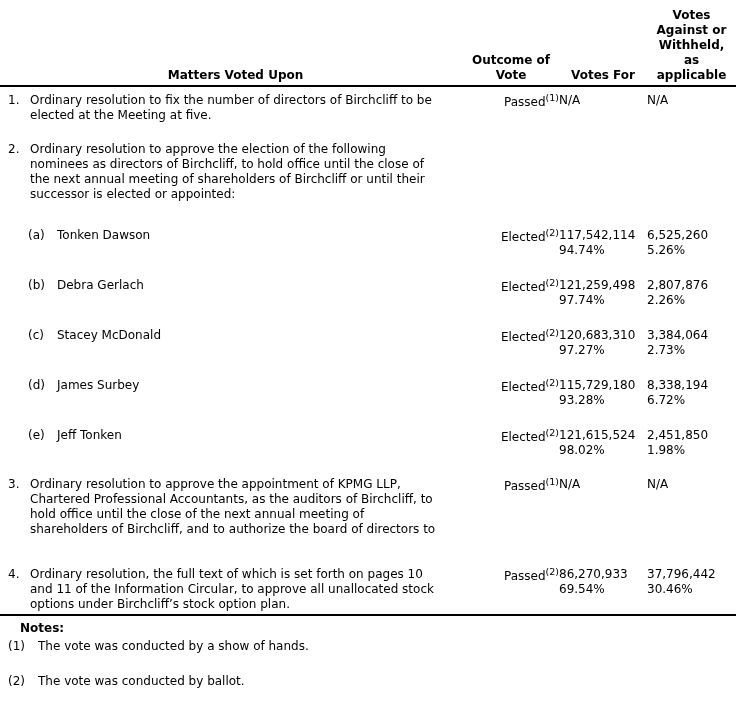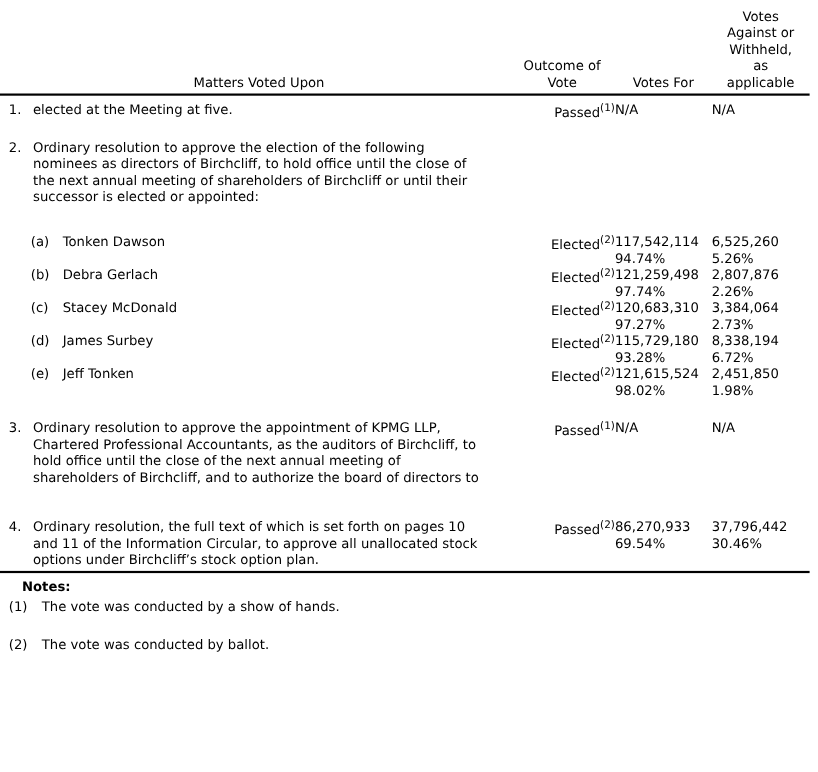--- a/index.html
+++ b/index.html
@@ -15,21 +15,21 @@
   
   .grid {
     display:grid;
     grid-template-columns:455px 96px 88px 89px;
     width:728px; margin-left:8px;
   }
   .cell { min-width:0; }
 
   
   .thead { padding-top:8px; align-items:end; }
-  .th { font-weight:normal; text-align:center; }
+  .th { font-weight:bold; text-align:center; }
   .th div { white-space:nowrap; }
   .th-matters { text-align:center; white-space:nowrap; }
   .rule { width:736px; height:2px; background:#000; }
   .rule-head { margin-top:2px; }
   .rule-foot { margin-top:2px; }
 
   
   .matter { position:relative; padding-left:22px; }
   .mnum { position:absolute; left:0; top:0; }
   .mline { white-space:nowrap; }
@@ -40,21 +40,21 @@
 
   
   .outcome { text-align:right; position:relative; top:2px; white-space:nowrap; }
   .votes { white-space:nowrap; }
   sup { font-size:9.5px; vertical-align:super; line-height:0; }
 
   
   .row-1 { margin-top:6px; }
   .row-2 { margin-top:19px; }
   .nom-a { margin-top:26px; }
-  .nom   { }
+  .nom   { margin-top:20px; }
   .row-3 { margin-top:19px; }
   .row-4 { margin-top:30px; }
 
   
   .notes-title { font-weight:bold; margin-left:20px; margin-top:5px; white-space:nowrap; }
   .note { margin-left:8px; white-space:nowrap; }
   .note-1 { margin-top:3px; }
   .note-2 { margin-top:20px; }
   .note-label { display:inline-block; width:30px; }
 </style>
@@ -78,20 +78,21 @@
       <div>Withheld,</div>
       <div>as</div>
       <div>applicable</div>
     </div>
   </div>
   <div class="rule rule-head"></div>
 
   <div class="grid row-1">
     <div class="cell matter">
       <span class="mnum">1.</span>
+      <div class="mline">Ordinary resolution to fix the number of directors of Birchcliff to be</div>
       <div class="mline">elected at the Meeting at five.</div>
     </div>
     <div class="cell outcome"><span>Passed</span><sup>(1)</sup></div>
     <div class="cell votes">
       <div>N/A</div>
     </div>
     <div class="cell votes">
       <div>N/A</div>
     </div>
   </div>

